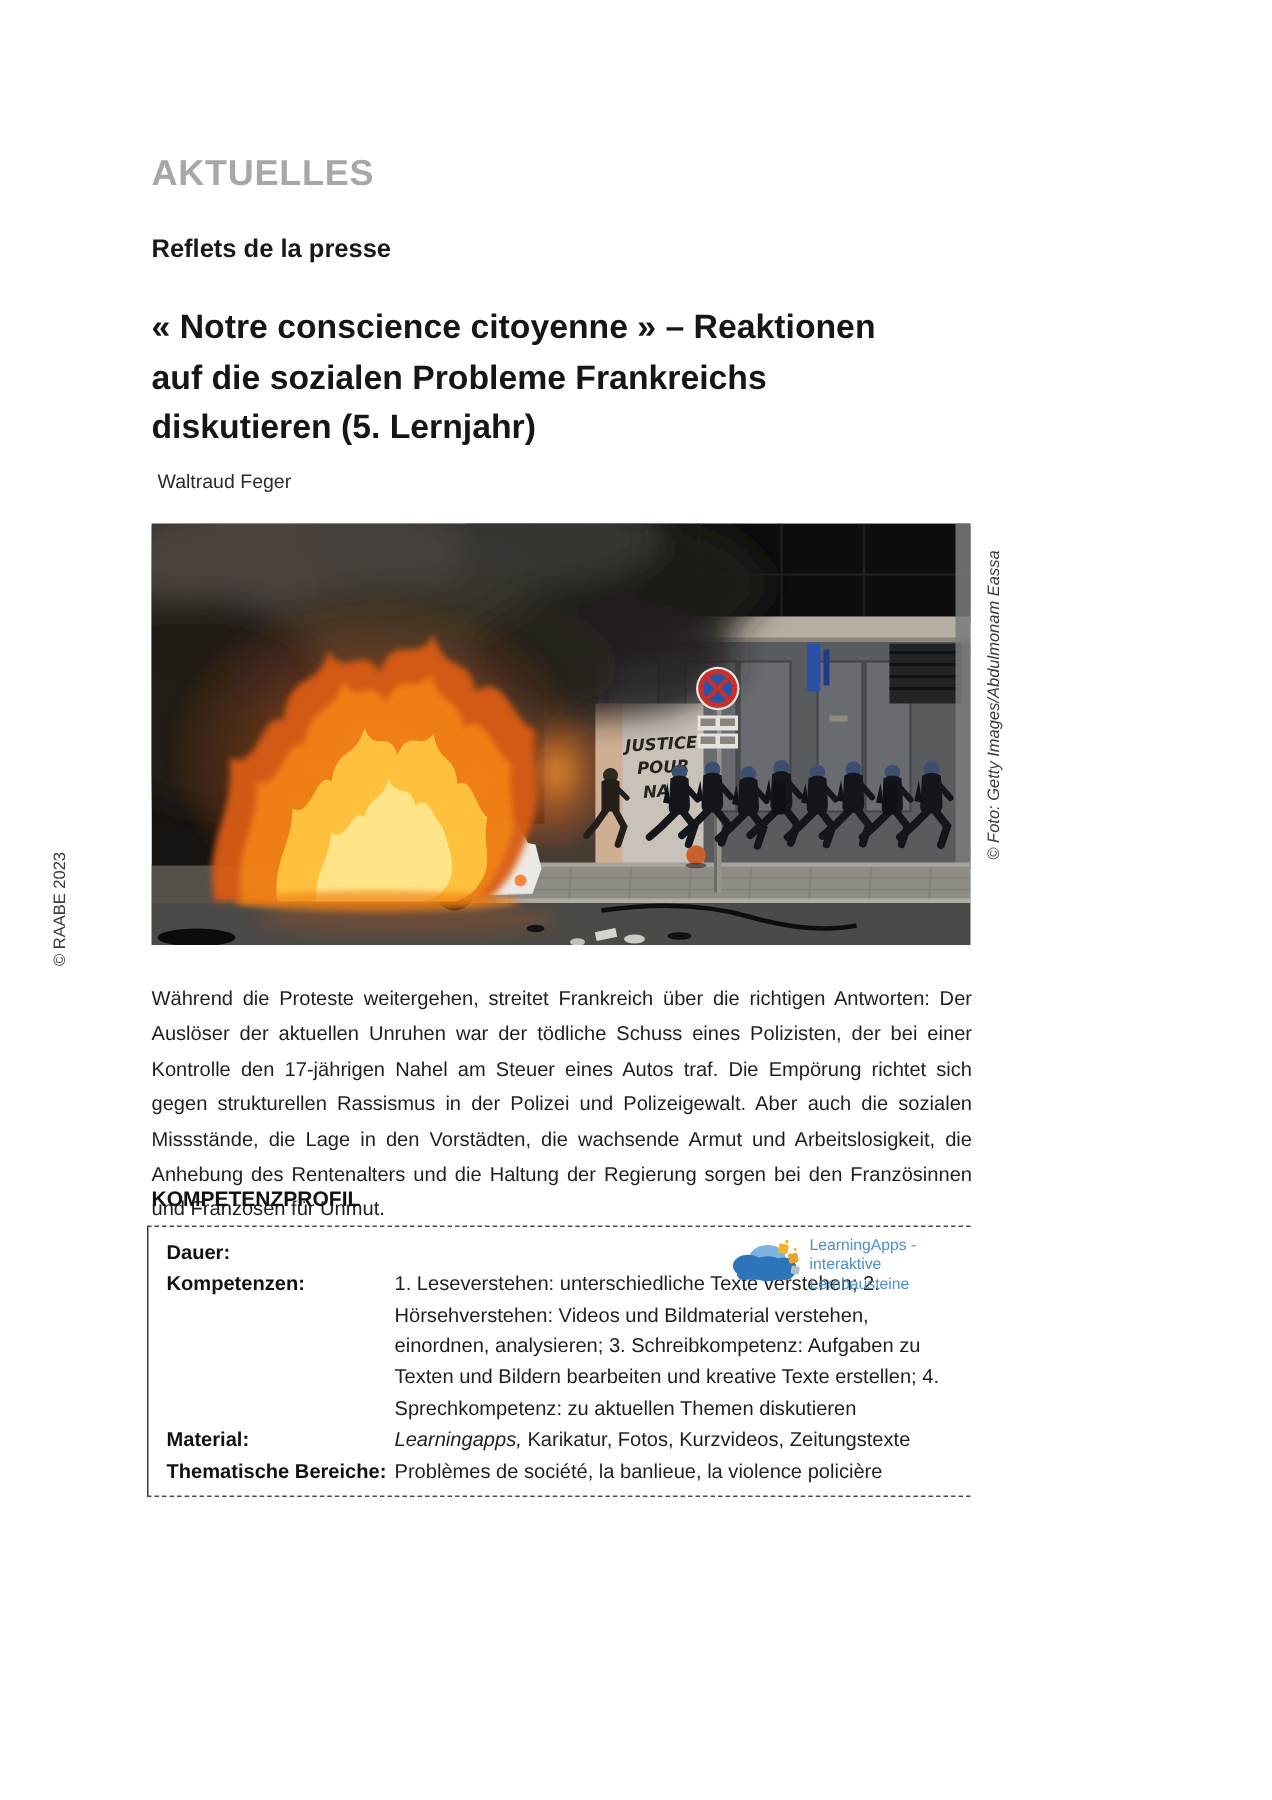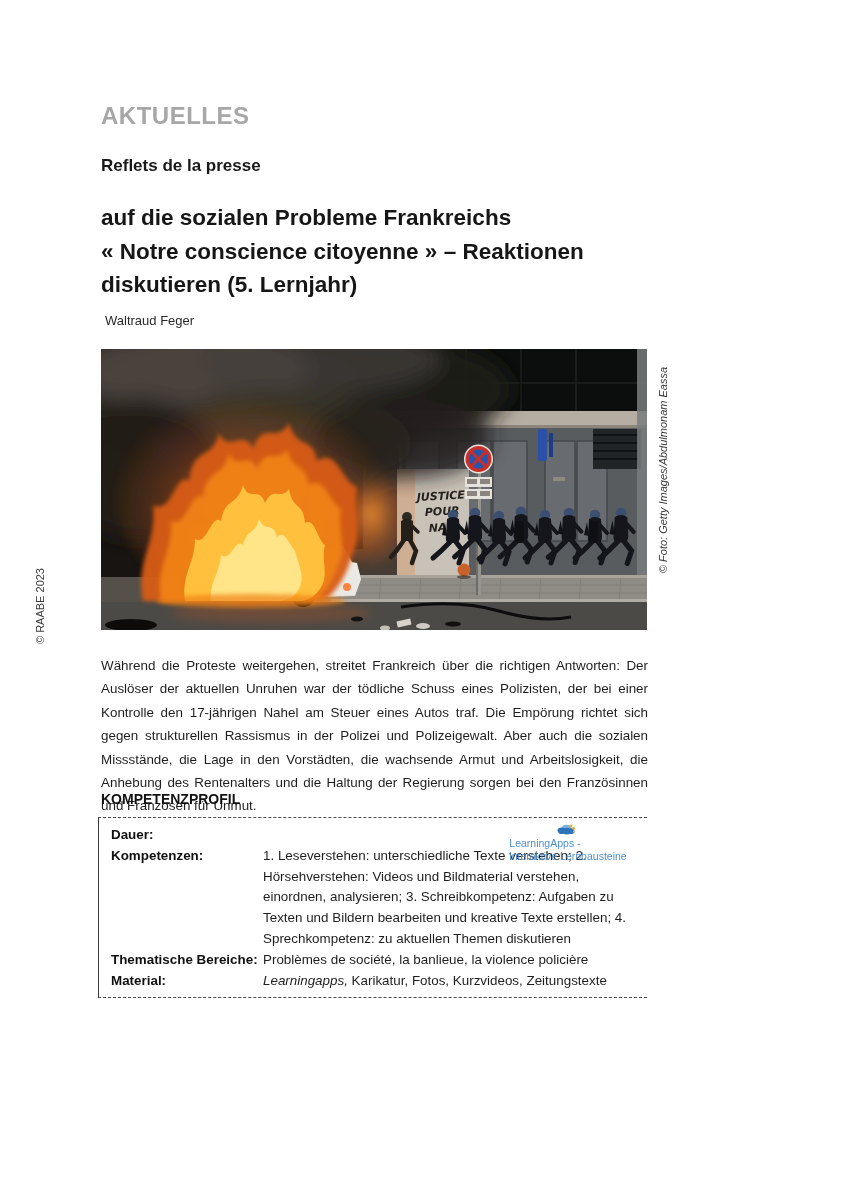--- a/index.html
+++ b/index.html
@@ -28,34 +28,34 @@
 
   .profile-table{position:absolute;left:98px;top:817px;width:549px;box-sizing:border-box;
                  border-top:1px dashed #4a4a4a;border-bottom:1px dashed #4a4a4a;
                  border-left:1px solid #3a3a3a;
                  padding:7px 0 6px 12px;font-size:13.4px;line-height:20.8px;}
   .profile-row{display:grid;grid-template-columns:152px 1fr;}
   .profile-row .lbl{font-weight:bold;color:#111;}
   .profile-row .val{color:#1e1e1e;padding-right:6px;}
   .profile-row .val .ital{font-style:italic;}
   .logo{position:absolute;left:385px;top:5px;width:164px;height:40px;display:flex;align-items:center;
-        cursor:pointer;flex-direction:column;}
+        cursor:pointer;}
   .logo-text{font-size:10.5px;line-height:13px;color:#4d8fcc;margin-left:4px;}
 </style>
 </head>
 <body>
 
 <div class="page">
 
   <div class="kicker">AKTUELLES</div>
   <div class="series">Reflets de la presse</div>
 
   <div class="title">
+    <span>« Notre conscience citoyenne » – Reaktionen</span>
     <span>auf die sozialen Probleme Frankreichs</span>
-    <span>« Notre conscience citoyenne » – Reaktionen</span>
     <span>diskutieren (5. Lernjahr)</span>
   </div>
 
   <div class="author">Waltraud Feger</div>
 
   <div class="photo-wrap">
     <svg viewBox="0 0 546 281" xmlns="http://www.w3.org/2000/svg">
       <defs>
         <filter id="b10" x="-40%" y="-40%" width="180%" height="180%">
             <feGaussianBlur stdDeviation="10"></feGaussianBlur>
@@ -254,26 +254,26 @@
 
   <div class="profile-table">
     <div class="profile-row">
       <div class="lbl">Dauer:</div>
     </div>
     <div class="profile-row">
       <div class="lbl">Kompetenzen:</div>
       <div class="val" style="max-width:388px;">1. Leseverstehen: unterschiedliche Texte verstehen; 2. Hörsehverstehen: Videos und Bildmaterial verstehen, einordnen, analysieren; 3. Schreibkompetenz: Aufgaben zu Texten und Bildern bearbeiten und kreative Texte erstellen; 4. Sprechkompetenz: zu aktuellen Themen diskutieren</div>
     </div>
     <div class="profile-row">
+      <div class="lbl">Material:</div>
+      <div class="val"><span class="ital">Learningapps,</span><span> Karikatur, Fotos, Kurzvideos, Zeitungstexte</span></div>
+    </div>
+    <div class="profile-row">
       <div class="lbl">Thematische Bereiche:</div>
       <div class="val">Problèmes de société, la banlieue, la violence policière</div>
-    </div>
-    <div class="profile-row">
-      <div class="lbl">Material:</div>
-      <div class="val"><span class="ital">Learningapps,</span><span> Karikatur, Fotos, Kurzvideos, Zeitungstexte</span></div>
     </div>
 
     <div class="logo">
       <svg width="56" height="38" viewBox="0 0 56 38">
         <ellipse cx="30" cy="14" rx="13" ry="9" fill="#7db3e0"></ellipse>
         <ellipse cx="16" cy="20" rx="11" ry="8" fill="#2e74ba"></ellipse>
         <ellipse cx="30" cy="22" rx="14" ry="9" fill="#2e74ba"></ellipse>
         <ellipse cx="42" cy="22" rx="9" ry="8" fill="#2e74ba"></ellipse>
         <rect x="8" y="22" width="40" height="8" rx="4" fill="#2e74ba"></rect>
         <rect x="38" y="4" width="7" height="7" rx="1.5" fill="#f5b32c" transform="rotate(12 41 7)"></rect>

